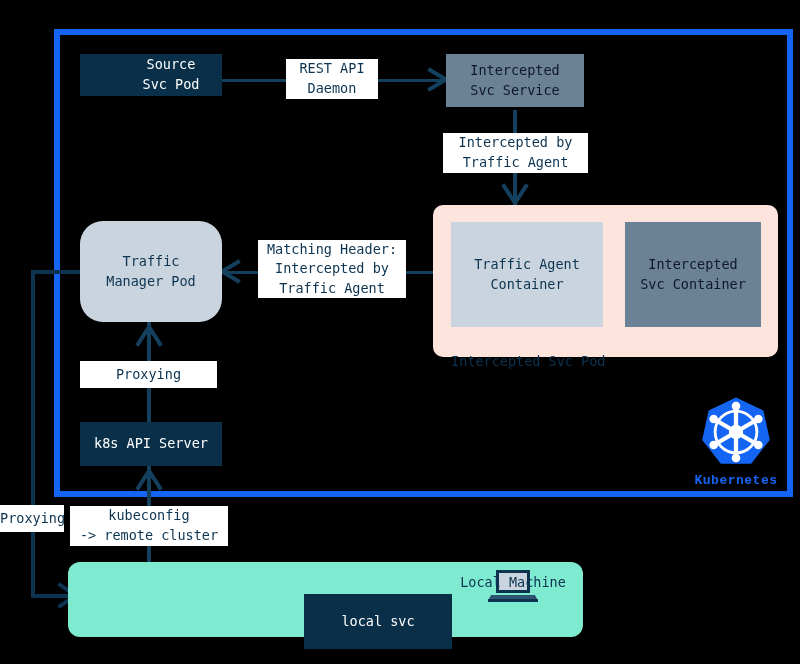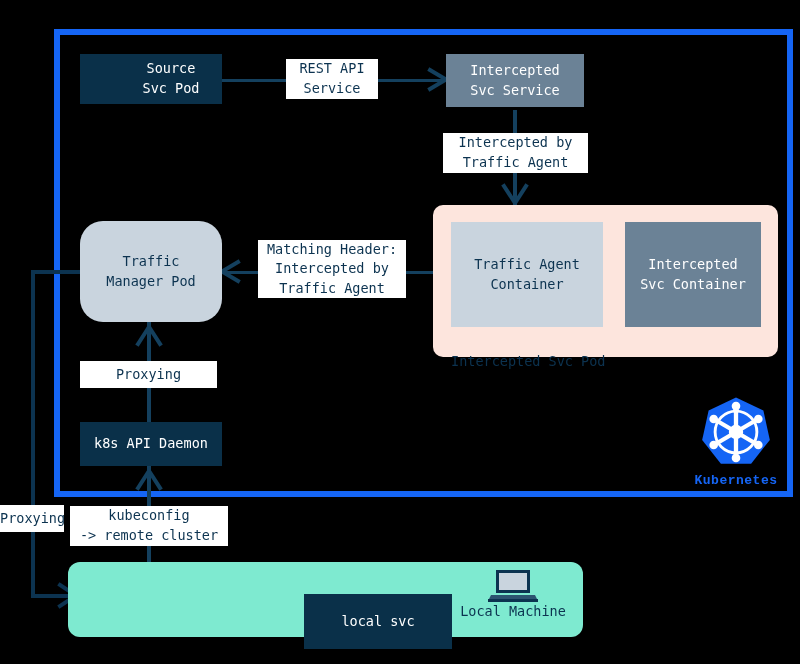--- a/index.html
+++ b/index.html
@@ -48,21 +48,21 @@
     align-items: center;
     justify-content: center;
     text-align: center;
     box-sizing: border-box;
     font-size: 13.5px;
     line-height: 1.45;
     letter-spacing: 0px;
     white-space: pre-line;
   }
   .node-dark  { background: #0a3049; color: #ffffff; }
-  .node-slate { background: #6b8296; color: #ffffff; }
+  .node-slate { background: #6b8296; color: #0f172a; }
   .node-light { background: #c9d4de; color: #0c3350; }
 
   
   .edge-label {
     background: #ffffff;
     color: #0c3350;
     display: flex;
     align-items: center;
     justify-content: center;
     text-align: center;
@@ -99,21 +99,21 @@
     font-family: Liberation Mono, monospace;
     font-weight: bold;
     font-size: 13px;
     letter-spacing: 0.5px;
     margin-top: 1px;
   }
 
   
   #laptop-icon { left: 488px; top: 569px; width: 50px; height: 34px; }
   #local-machine-caption {
-    left: 455px; top: 603px; width: 116px;
+    left: 455px; top: 574px; width: 116px;
     text-align: center;
   }
 </style>
 </head>
 <body>
 
 <div id="canvas">
 
   <div class="abs" id="cluster-boundary"></div>
 
@@ -170,33 +170,33 @@
   </div>
 
   <svg class="abs" id="laptop-icon" viewBox="0 0 50 34">
     <rect x="8" y="1" width="34" height="23" fill="#0c3350"></rect>
     <rect x="11" y="4" width="28" height="17" fill="#c9d4de"></rect>
     <path d="M3 26 L47 26 L50 32 L0 32 Z" fill="#2c5470"></path>
     <rect x="0" y="30" width="50" height="3" fill="#0c3350"></rect>
   </svg>
   <div class="abs group-caption" id="local-machine-caption">Local Machine</div>
 
-  <div class="abs node node-dark" style="left:80px; top:54px; width:142px; height:50px;padding-left:40px;">Source
+  <div class="abs node node-dark" style="left:80px; top:54px; width:142px; height:42px;padding-left:40px;">Source
 Svc Pod</div>
 
   <div class="abs node node-slate" style="left:446px; top:54px; width:138px; height:53px;">Intercepted
 Svc Service</div>
 
   <div class="abs node node-light" style="left:80px; top:221px; width:142px; height:101px;border-radius:23px;">Traffic
 Manager Pod</div>
 
-  <div class="abs node node-dark" style="left:80px; top:422px; width:142px; height:44px;">k8s API Daemon</div>
+  <div class="abs node node-dark" style="left:80px; top:422px; width:142px; height:44px;">k8s API Server</div>
 
   <div class="abs edge-label" style="left:286px; top:59px; width:92px; height:40px;">REST API
-Service</div>
+Daemon</div>
 
   <div class="abs edge-label" style="left:443px; top:133px; width:145px; height:40px;">Intercepted by
 Traffic Agent</div>
 
   <div class="abs edge-label" style="left:258px; top:240px; width:148px; height:58px;">Matching Header:
 Intercepted by
 Traffic Agent</div>
 
   <div class="abs edge-label" style="left:80px; top:361px; width:137px; height:27px;">Proxying</div>
 

